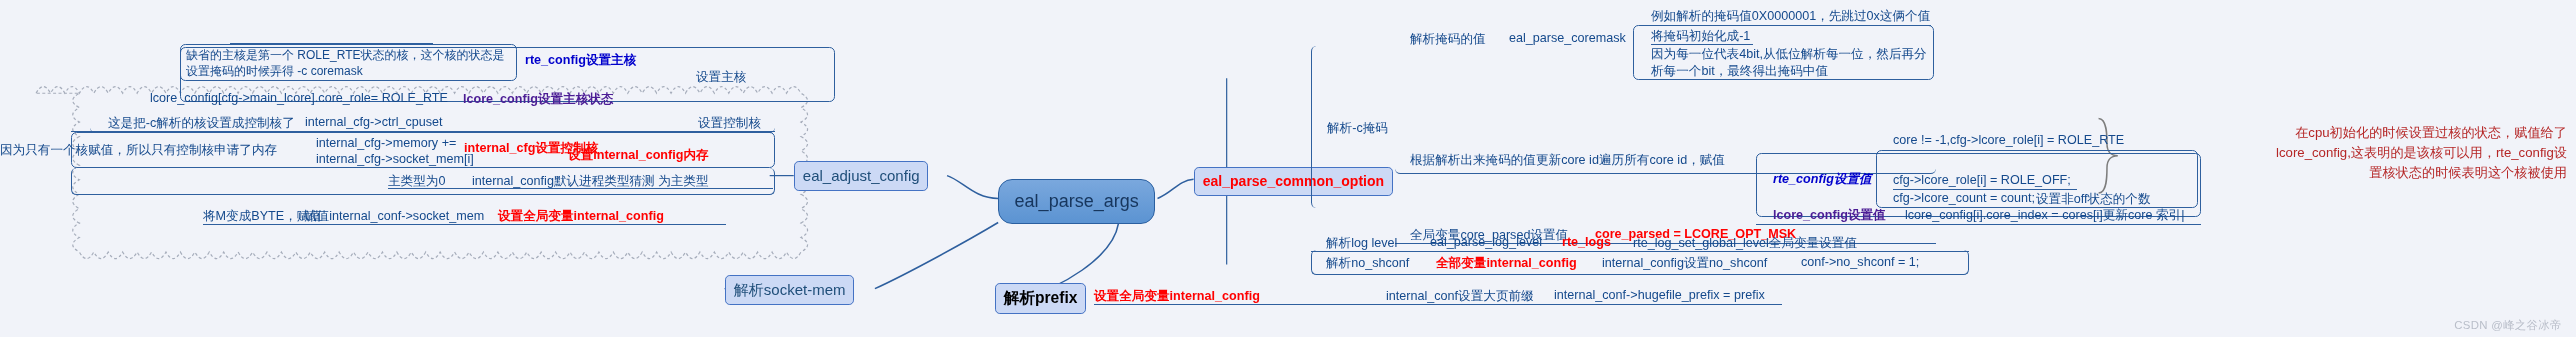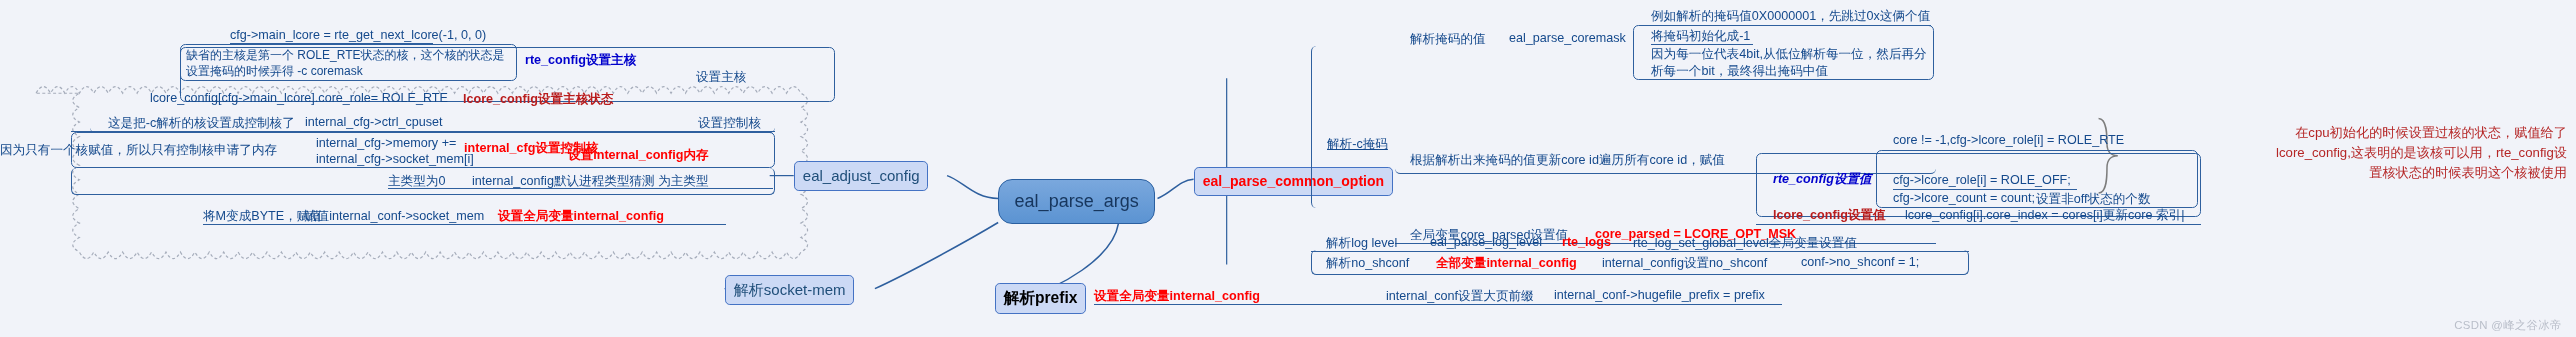--- a/index.html
+++ b/index.html
@@ -37,21 +37,21 @@
   .group {
     position:absolute;
     border:1.2px solid #2e5f9e; border-radius:5.4px;
     background:rgba(250,251,253,0.0);
   }
 
   
   .txt { position:absolute; white-space:nowrap; font-size:12.6px; color:#14498c; }
   .txt.wrap { white-space:normal; }
   .b-blue   { color:#0000cc; font-weight:bold; }
-  .b-purple { color:#b91c1c; font-weight:bold; }
+  .b-purple { color:#4c1d95; font-weight:bold; }
   .b-red    { color:#ff0000; font-weight:bold; }
   .note-red { color:#b52626; font-size:13.2px; line-height:1.5; white-space:normal; }
 
   .uline { position:absolute; height:0; border-bottom:1.2px solid #2e5f9e; }
 
   .watermark {
     position:absolute; right:14.4px; bottom:4.8px;
     color:#b9bec9; font-size:11.4px; letter-spacing:0.3px;
   }
 </style>
@@ -104,21 +104,20 @@
     <path d="M 1300,480 L 1205,480" fill="none" stroke="#2e5f9e" stroke-width="2"></path>
 
     <path d="M 1655,493 L 1720,493" fill="none" stroke="#2e5f9e" stroke-width="2"></path>
 
     <path d="M 1990,298 L 2040,298 L 2040,130" fill="none" stroke="#2e5f9e" stroke-width="2"></path>
     <path d="M 2040,298 L 2040,440" fill="none" stroke="#2e5f9e" stroke-width="2"></path>
 
     <path d="M 3490,197 c 14,0 14,28 14,42 c 0,14 8,20 18,20 c -10,0 -18,6 -18,20 c 0,14 0,42 -14,42" fill="none" stroke="#7d7d7d" stroke-width="2.5"></path>
   </svg>
 
-  <div class="txt" style="left:230px; top:28px;">cfg-&gt;main_lcore = rte_get_next_lcore(-1, 0, 0)</div>
   <div class="uline" style="left:230px; top:43px; width:203px;"></div>
 
   <div class="group" style="left:180px; top:44px; width:337px; height:37px;"></div>
   <div class="txt wrap" style="left:186px; top:47px; width:328px; font-size:12px; line-height:1.35;">缺省的主核是第一个 ROLE_RTE状态的核，这个核的状态是设置掩码的时候弄得 -c coremask</div>
 
   <div class="txt b-blue" style="left:525px; top:52px;">rte_config设置主核</div>
 
   <div class="group" style="left:180px; top:47px; width:655px; height:55px;"></div>
 
   <div class="txt" style="left:696px; top:69px;">设置主核</div>
@@ -168,21 +167,21 @@
   <div class="txt" style="left:1509px; top:31px;">eal_parse_coremask</div>
 
   <div class="txt" style="left:1651px; top:8.4px;">例如解析的掩码值0X0000001，先跳过0x这俩个值</div>
   <div class="uline" style="left:1651px; top:25px; width:280px;"></div>
 
   <div class="group" style="left:1633px; top:25px; width:301px; height:55px;"></div>
   <div class="txt" style="left:1651px; top:28px;">将掩码初始化成-1</div>
   <div class="uline" style="left:1651px; top:44px; width:102px;"></div>
   <div class="txt wrap" style="left:1651px; top:46px; width:277px; line-height:1.35;">因为每一位代表4bit,从低位解析每一位，然后再分析每一个bit，最终得出掩码中值</div>
 
-  <div class="txt" style="left:1327px; top:136px;text-decoration:underline;">解析-c掩码</div>
+  <div class="txt" style="left:1327px; top:120px;">解析-c掩码</div>
 
   <div class="group" style="left:1311px; top:46px; width:637px; height:162px;
               border-top:none; border-bottom:none; border-right:none;"></div>
 
   <div class="txt" style="left:1410px; top:152px;">根据解析出来掩码的值更新core id</div>
   <div class="txt" style="left:1599px; top:152px;">遍历所有core id，赋值</div>
 
   <div class="group" style="left:1395px; top:143px; width:541px; height:31px; border-top:none; border-left:none; border-right:none;"></div>
 
   <div class="txt b-blue" style="left:1773px; top:171px;font-style:italic;">rte_config设置值</div>

